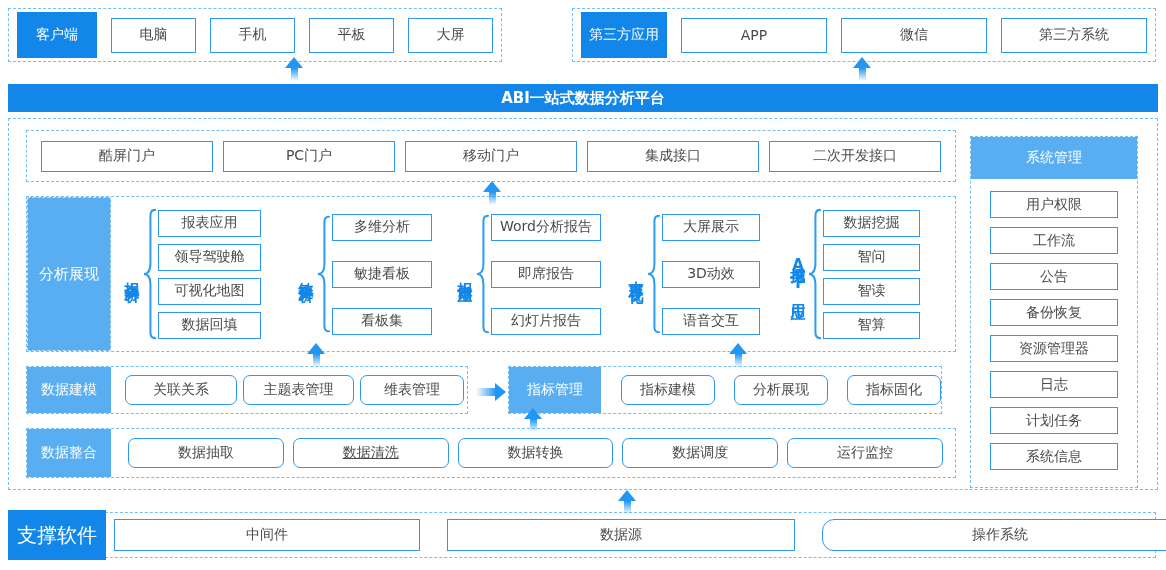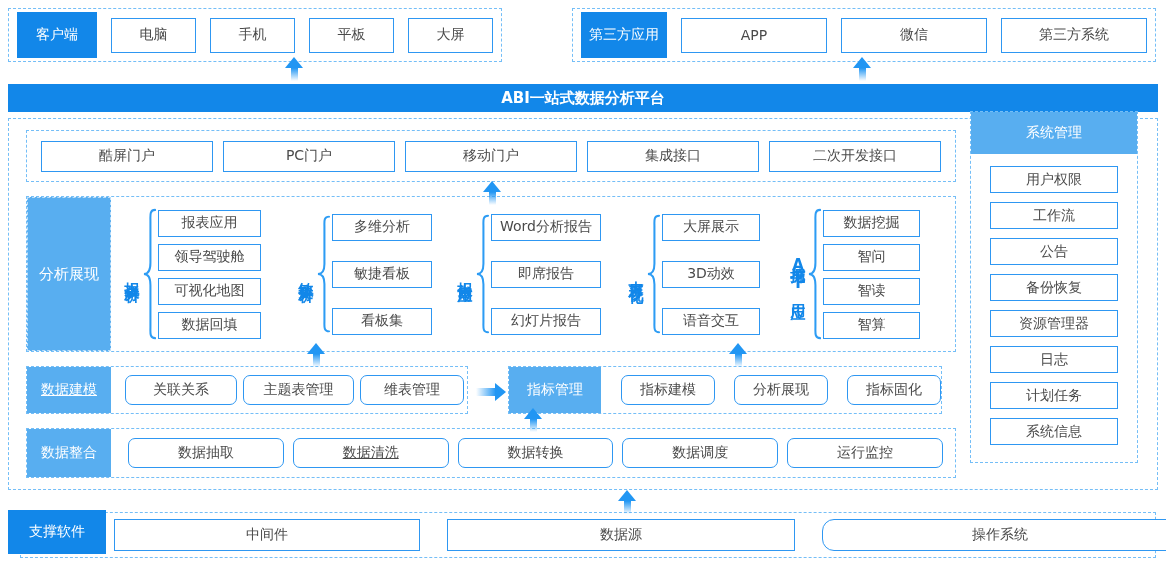--- a/index.html
+++ b/index.html
@@ -49,22 +49,22 @@
   .inline-row .light-label { flex: none; height: 100%; }
   .inline-row .wbox { height: 30px; border-radius: 7px; }
 
   
   .sys-header { position: absolute; left: 0; top: 0; right: 0; height: 42px; font-size: 14px; }
   .sys-items { position: absolute; left: 19px; top: 54px; right: 19px;
     display: flex; flex-direction: column; gap: 9px; }
   .sys-items .wbox { height: 27px; }
 
   
-  .bottom-label { position: absolute; left: 8px; top: 510px; width: 98px; height: 44px;
-    z-index: 3; font-size: 14px; }
+  .bottom-label { position: absolute; left: 8px; top: 510px; width: 98px; height: 50px;
+    z-index: 3; font-size: 20px; }
   .bottom-row { position: absolute; left: 114px; top: 519px; display: flex; gap: 27px; }
   .bottom-row .wbox { height: 32px; }
 
   
   .arrow-up { position: absolute; width: 18px; height: 24px; z-index: 6; }
   .arrow-up .head { width: 0; height: 0; margin: 0 auto;
     border-left: 9px solid transparent; border-right: 9px solid transparent;
     border-bottom: 11px solid var(--arrow); }
   .arrow-up .stem { width: 7px; height: 13px; margin: 0 auto;
     background: linear-gradient(to bottom, var(--arrow), rgba(77,166,240,0)); }
@@ -194,21 +194,21 @@
     <div class="head"></div>
     <div class="stem"></div>
   </div>
   <div class="arrow-up" style="left:729px; top:343px;">
     <div class="head"></div>
     <div class="stem"></div>
   </div>
 
   <div class="dashed" style="left:26px; top:366px; width:442px; height:48px;">
     <div class="inline-row" style="gap:6px;">
-      <div class="light-label" style="width:84px;text-decoration:underline;">数据建模</div>
+      <div class="light-label" style="width:84px;">数据建模</div>
       <div class="wbox" style="width:112px; margin-left:8px;">关联关系</div>
       <div class="wbox" style="width:111px;">主题表管理</div>
       <div class="wbox" style="width:104px;">维表管理</div>
     </div>
   </div>
 
   <div class="arrow-right" style="left:476px; top:383px;">
     <div class="stem"></div>
     <div class="head"></div>
   </div>
@@ -231,21 +231,21 @@
     <div class="inline-row" style="gap:9px; padding-right:12px;">
       <div class="light-label" style="width:84px;">数据整合</div>
       <div class="wbox" style="flex:1; margin-left:8px;">数据抽取</div>
       <div class="wbox" style="flex:1;text-decoration:underline;">数据清洗</div>
       <div class="wbox" style="flex:1;">数据转换</div>
       <div class="wbox" style="flex:1;">数据调度</div>
       <div class="wbox" style="flex:1;">运行监控</div>
     </div>
   </div>
 
-  <div class="dashed" style="left:970px; top:111px; width:168px; height:352px;text-align:right;">
+  <div class="dashed" style="left:970px; top:136px; width:168px; height:352px;text-align:right;">
     <div class="light-label sys-header">系统管理</div>
     <div class="sys-items">
       <div class="wbox">用户权限</div>
       <div class="wbox">工作流</div>
       <div class="wbox">公告</div>
       <div class="wbox">备份恢复</div>
       <div class="wbox">资源管理器</div>
       <div class="wbox">日志</div>
       <div class="wbox">计划任务</div>
       <div class="wbox">系统信息</div>

